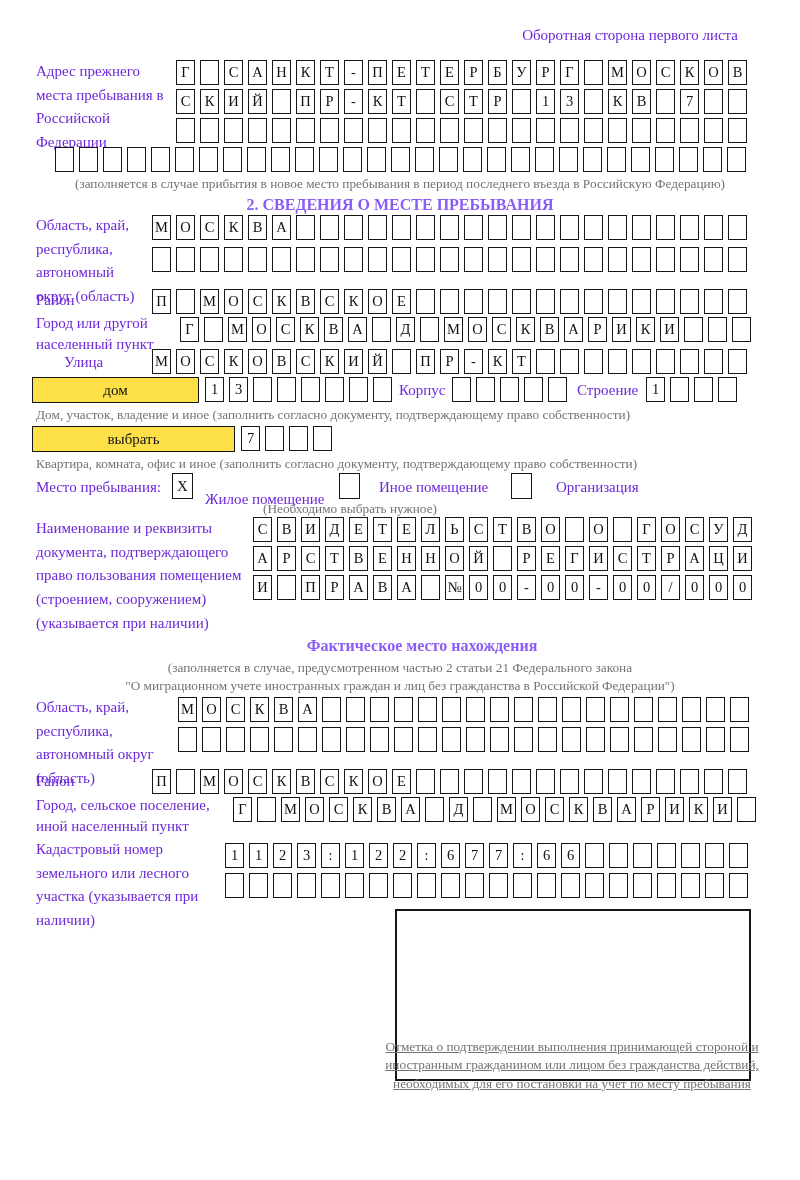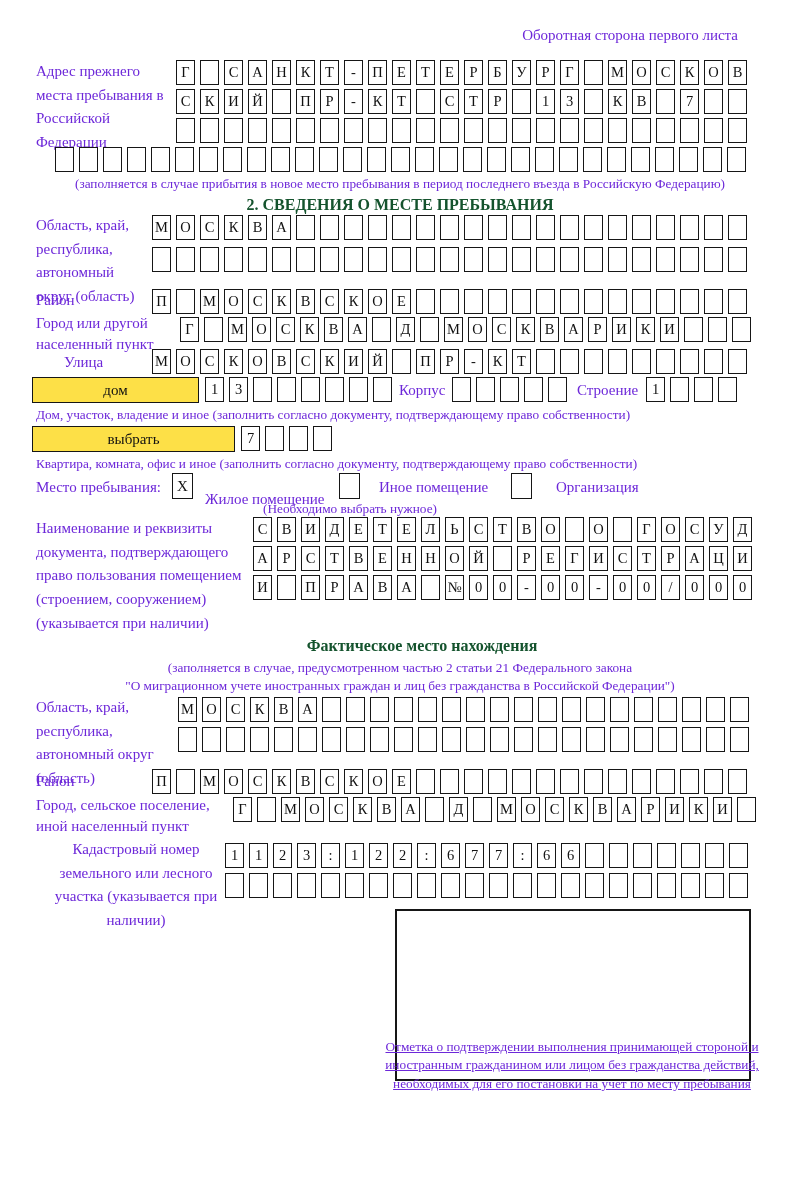--- a/index.html
+++ b/index.html
@@ -3,23 +3,23 @@
 <meta charset="utf-8">
 <style>
   html,body{margin:0;padding:0;background:#ffffff;}
   body{
     width:800px;height:1180px;position:relative;overflow:hidden;
     font-family:"Liberation Serif","DejaVu Serif",serif;
     color:#111;
   }
   .abs{position:absolute;}
   .lbl{font-size:15px;line-height:1.58;color:#6d28d9;}
-  .note{font-size:13.3px;color:#6d28d9;}
+  .note{font-size:13.3px;color:#737373;}
   .center{text-align:center;width:800px;left:0;}
-  .title{font-size:16px;font-weight:bold;color:#14532d;}
+  .title{font-size:16px;font-weight:bold;color:#8b5cf6;}
   .boxrow{position:absolute;display:flex;gap:5px;}
   .cbox{
     width:19px;height:25px;box-sizing:border-box;border:1.6px solid #161616;
     display:flex;align-items:center;justify-content:center;
     font-size:14.5px;flex-shrink:0;background:#fff;
   }
   .bigfield{
     position:absolute;box-sizing:border-box;border:1.6px solid #161616;height:26px;
     display:flex;align-items:center;justify-content:center;font-size:15px;background:#fde047;
   }
@@ -515,21 +515,21 @@
     <span class="cbox">К</span>
     <span class="cbox">В</span>
     <span class="cbox">А</span>
     <span class="cbox">Р</span>
     <span class="cbox">И</span>
     <span class="cbox">К</span>
     <span class="cbox">И</span>
     <span class="cbox"></span>
   </div>
 
-<div class="abs lbl" style="top:838px;left:36px;width:200px;text-align:center;">Кадастровый номер земельного или лесного участка (указывается при наличии)</div>
+<div class="abs lbl" style="top:838px;left:36px;width:200px;">Кадастровый номер земельного или лесного участка (указывается при наличии)</div>
 <div class="boxrow" style="top:843px;left:225px;">
     <span class="cbox">1</span>
     <span class="cbox">1</span>
     <span class="cbox">2</span>
     <span class="cbox">3</span>
     <span class="cbox">:</span>
     <span class="cbox">1</span>
     <span class="cbox">2</span>
     <span class="cbox">2</span>
     <span class="cbox">:</span>

